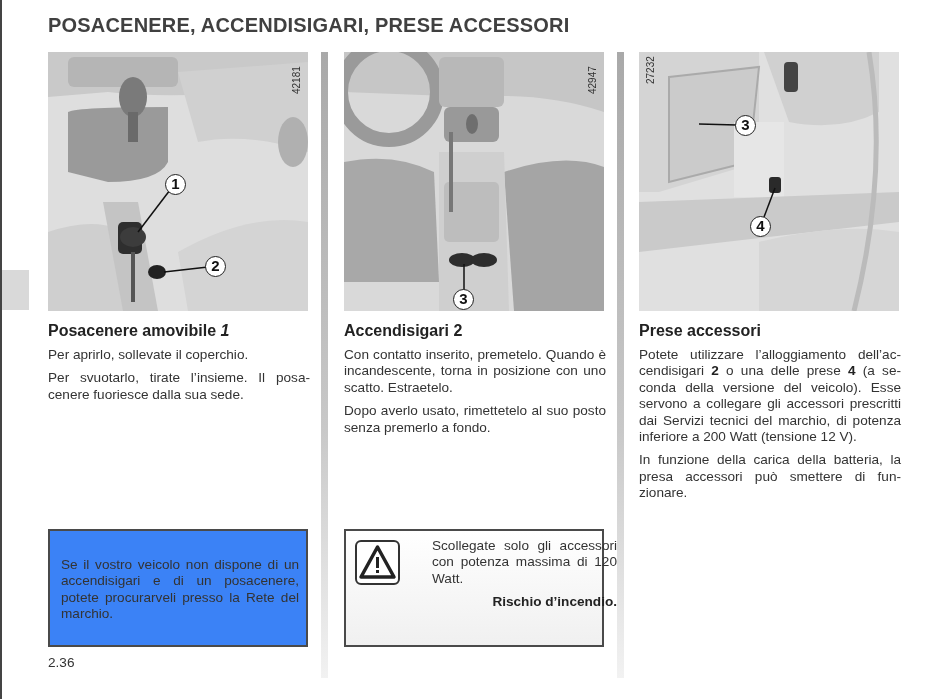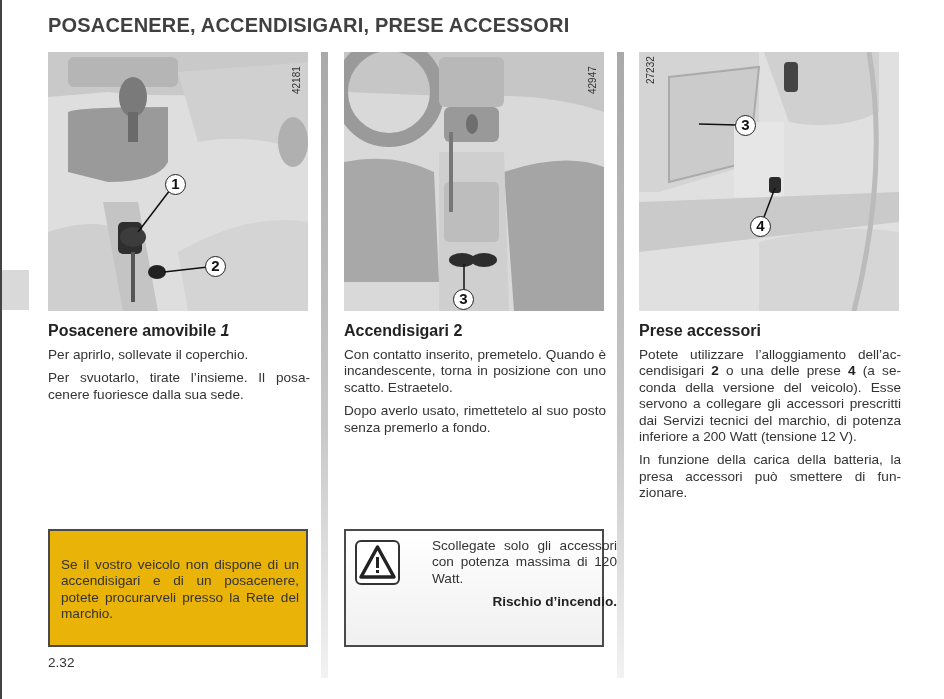--- a/index.html
+++ b/index.html
@@ -19,21 +19,21 @@
     .fig-code { position: absolute; font-size: 10px; color: #333; transform: rotate(-90deg); transform-origin: left top; white-space: nowrap; }
 
     .callout { position: absolute; width: 21px; height: 21px; border: 1.5px solid #222; border-radius: 50%; background: #fff;
       font-size: 15px; font-weight: bold; text-align: center; line-height: 18px; color: #111; }
 
     .section { position: absolute; width: 262px; margin-top: 6px; }
     .section h2 { font-size: 16px; font-weight: bold; color: #222; margin-bottom: 7px; }
     .section p { font-size: 13.6px; line-height: 16.4px; color: #333; text-align: justify; margin-bottom: 7px; hyphens: manual; }
     .section b { color: #222; }
 
-    .note-box { position: absolute; border: 2px solid #4a4a4a; background: #eab308; }
+    .note-box { position: absolute; border: 2px solid #4a4a4a; background: #3b82f6; }
     .note-box p { font-size: 13.6px; line-height: 16.4px; color: #333; text-align: justify; }
     .warn-box { background: linear-gradient(to bottom, #ffffff 0%, #f0f0f0 100%); }
     .warn-icon { position: absolute; left: 9px; top: 9px; width: 45px; height: 45px; border: 2px solid #333; border-radius: 6px; background: #fff; }
     .warn-text { position: absolute; left: 64px; top: 7px; width: 185px; margin-left: 22px; }
     .warn-text p { margin-bottom: 7px; }
     .warn-text .strong { font-weight: bold; color: #222; text-align: right; }
 
     .page-num { position: absolute; left: 48px; top: 655px; font-size: 13.6px; color: #333; }
   </style>
 </head>
@@ -142,13 +142,13 @@
       <rect x="19" y="15" width="3" height="11" fill="#222"></rect>
       <rect x="19" y="28" width="3" height="3" fill="#222"></rect>
     </svg>
   </div>
   <div class="warn-text">
     <p>Scollegate solo gli acces­sori con potenza massima di 120 Watt.</p>
     <p class="strong">Rischio d’incendio.</p>
   </div>
 </div>
 
-<div class="page-num">2.32</div>
+<div class="page-num">2.36</div>
 
 </body></html>

